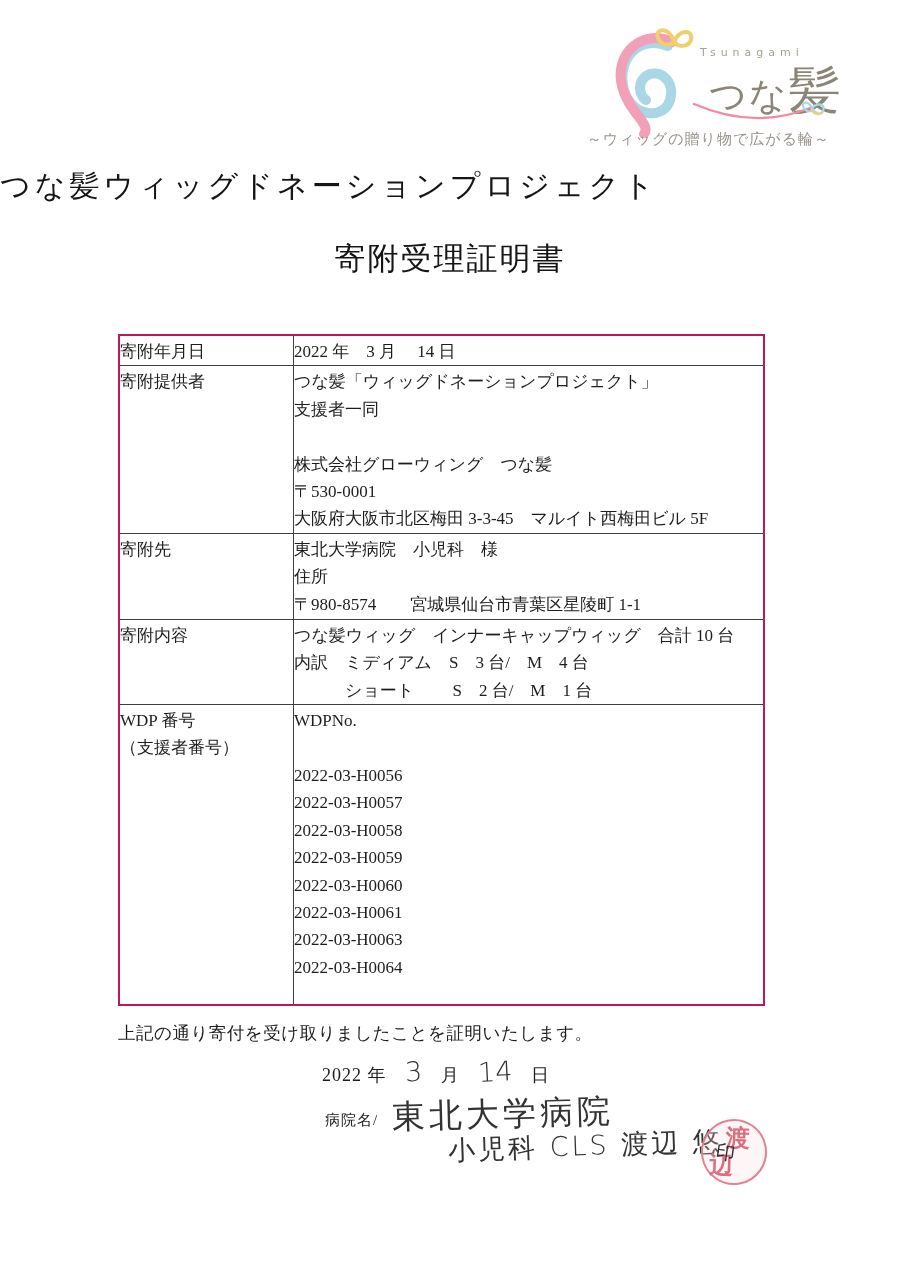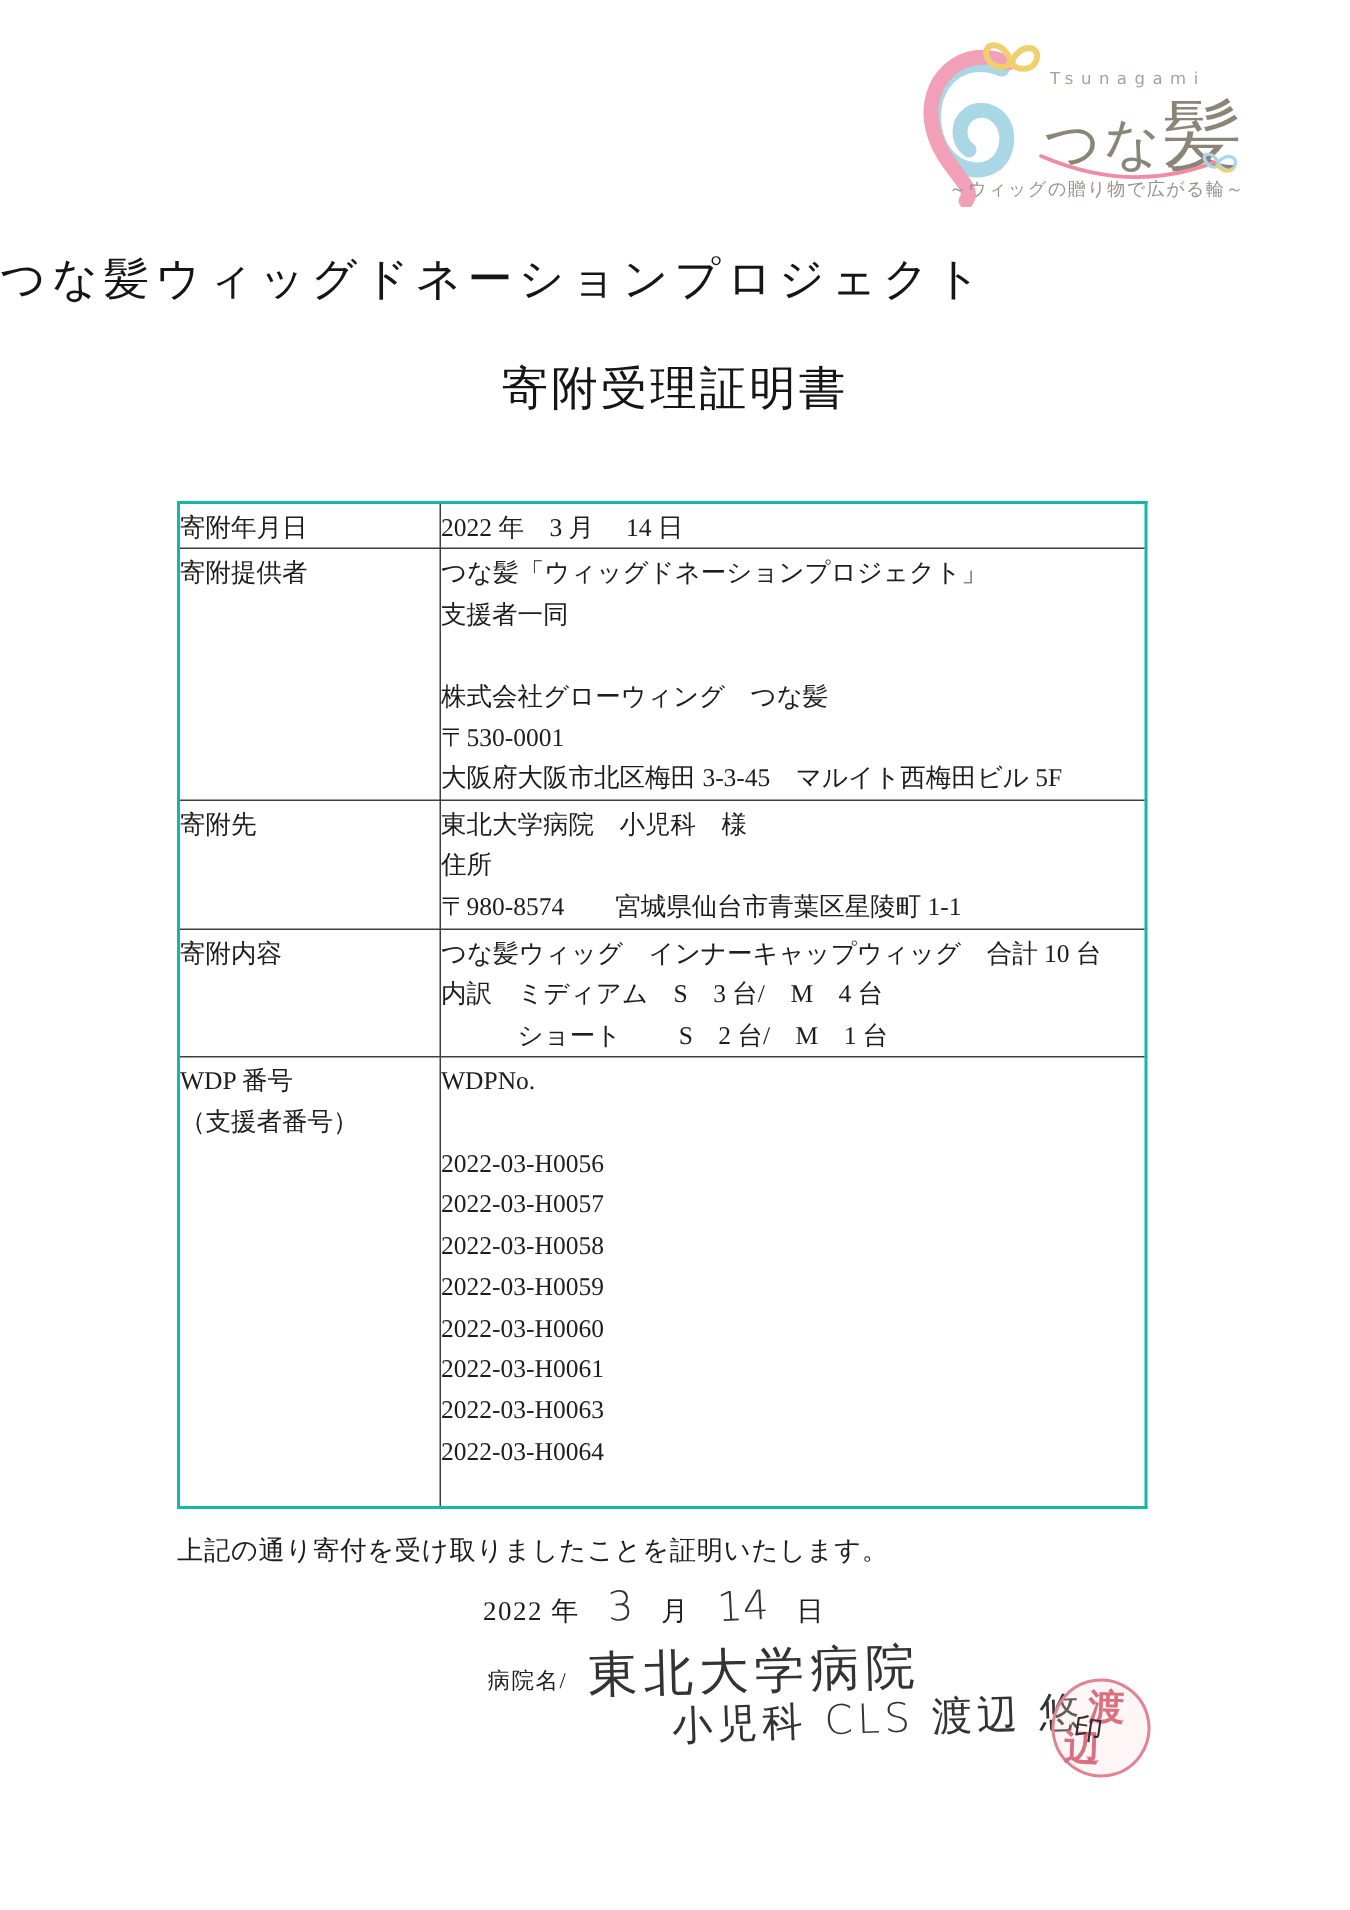--- a/index.html
+++ b/index.html
@@ -14,26 +14,26 @@
   .logo { position:absolute; top:18px; left:608px; width:222px; height:120px; }
   .logo-mark { position:absolute; left:0; top:2px; }
   .logo-en {
     position:absolute; left:92px; top:28px; font-family:"DejaVu Sans",sans-serif;
     font-size:11px; letter-spacing:5px; color:#a8a294;
   }
   .logo-jp {
     position:absolute; left:88px; top:38px; color:#8b8577; white-space:nowrap;
     font-family:"DejaVu Sans",sans-serif; font-weight:300;
   }
-  .logo-jp .kana { font-size:37px; letter-spacing:2px; }
+  .logo-jp .kana { font-size:37px; letter-spacing:2px;margin-left:13px; }
   .logo-jp .kanji { font-size:52px; }
   .logo-swoosh { position:absolute; left:84px; top:82px; }
   .logo-tagline {
-    position:absolute; right:0; top:100px; font-family:Liberation Mono, monospace;
-    font-size:12px; letter-spacing:1px; color:#98938a; white-space:nowrap;
+    position:absolute; right:0; top:112px; font-family:Liberation Mono, monospace;
+    font-size:15px; letter-spacing:1px; color:#98938a; white-space:nowrap;
   }
 
   
   .doc-title {
     position:absolute; top:166px; left:0; width:900px; text-align:left;
     font-size:30px; letter-spacing:4px; color:#151515; white-space:nowrap;
   }
   .doc-subtitle {
     position:absolute; top:238px; left:0; width:900px; text-align:center;
     font-size:31px; letter-spacing:2px; color:#151515; white-space:nowrap;
@@ -41,21 +41,21 @@
 
   
   table.cert {
     position:absolute; left:118px; top:334px; width:647px;
     border-collapse:collapse; table-layout:fixed;
   }
   table.cert td {
     border:1.4px solid #3f3f3f; vertical-align:top;
     font-size:17px; line-height:27.4px; padding:2px 0 0 0;
   }
-  table.cert { border:2px solid #14b8a6; }
+  table.cert { border:2px solid #be185d; }
   td.label-cell { width:173px; padding-left:12px; }
   td.content-cell { padding-left:14px; }
   .cline { white-space:pre; }
 
   
   .certify-line { position:absolute; left:118px; top:1021px; font-size:17.5px; letter-spacing:0.5px; }
   .date-line { position:absolute; left:322px; top:1056px; font-size:18px; white-space:nowrap; }
   .date-line .printed { letter-spacing:1px; }
   .hand {
     font-family:"DejaVu Sans",sans-serif; font-weight:300; color:#333;

